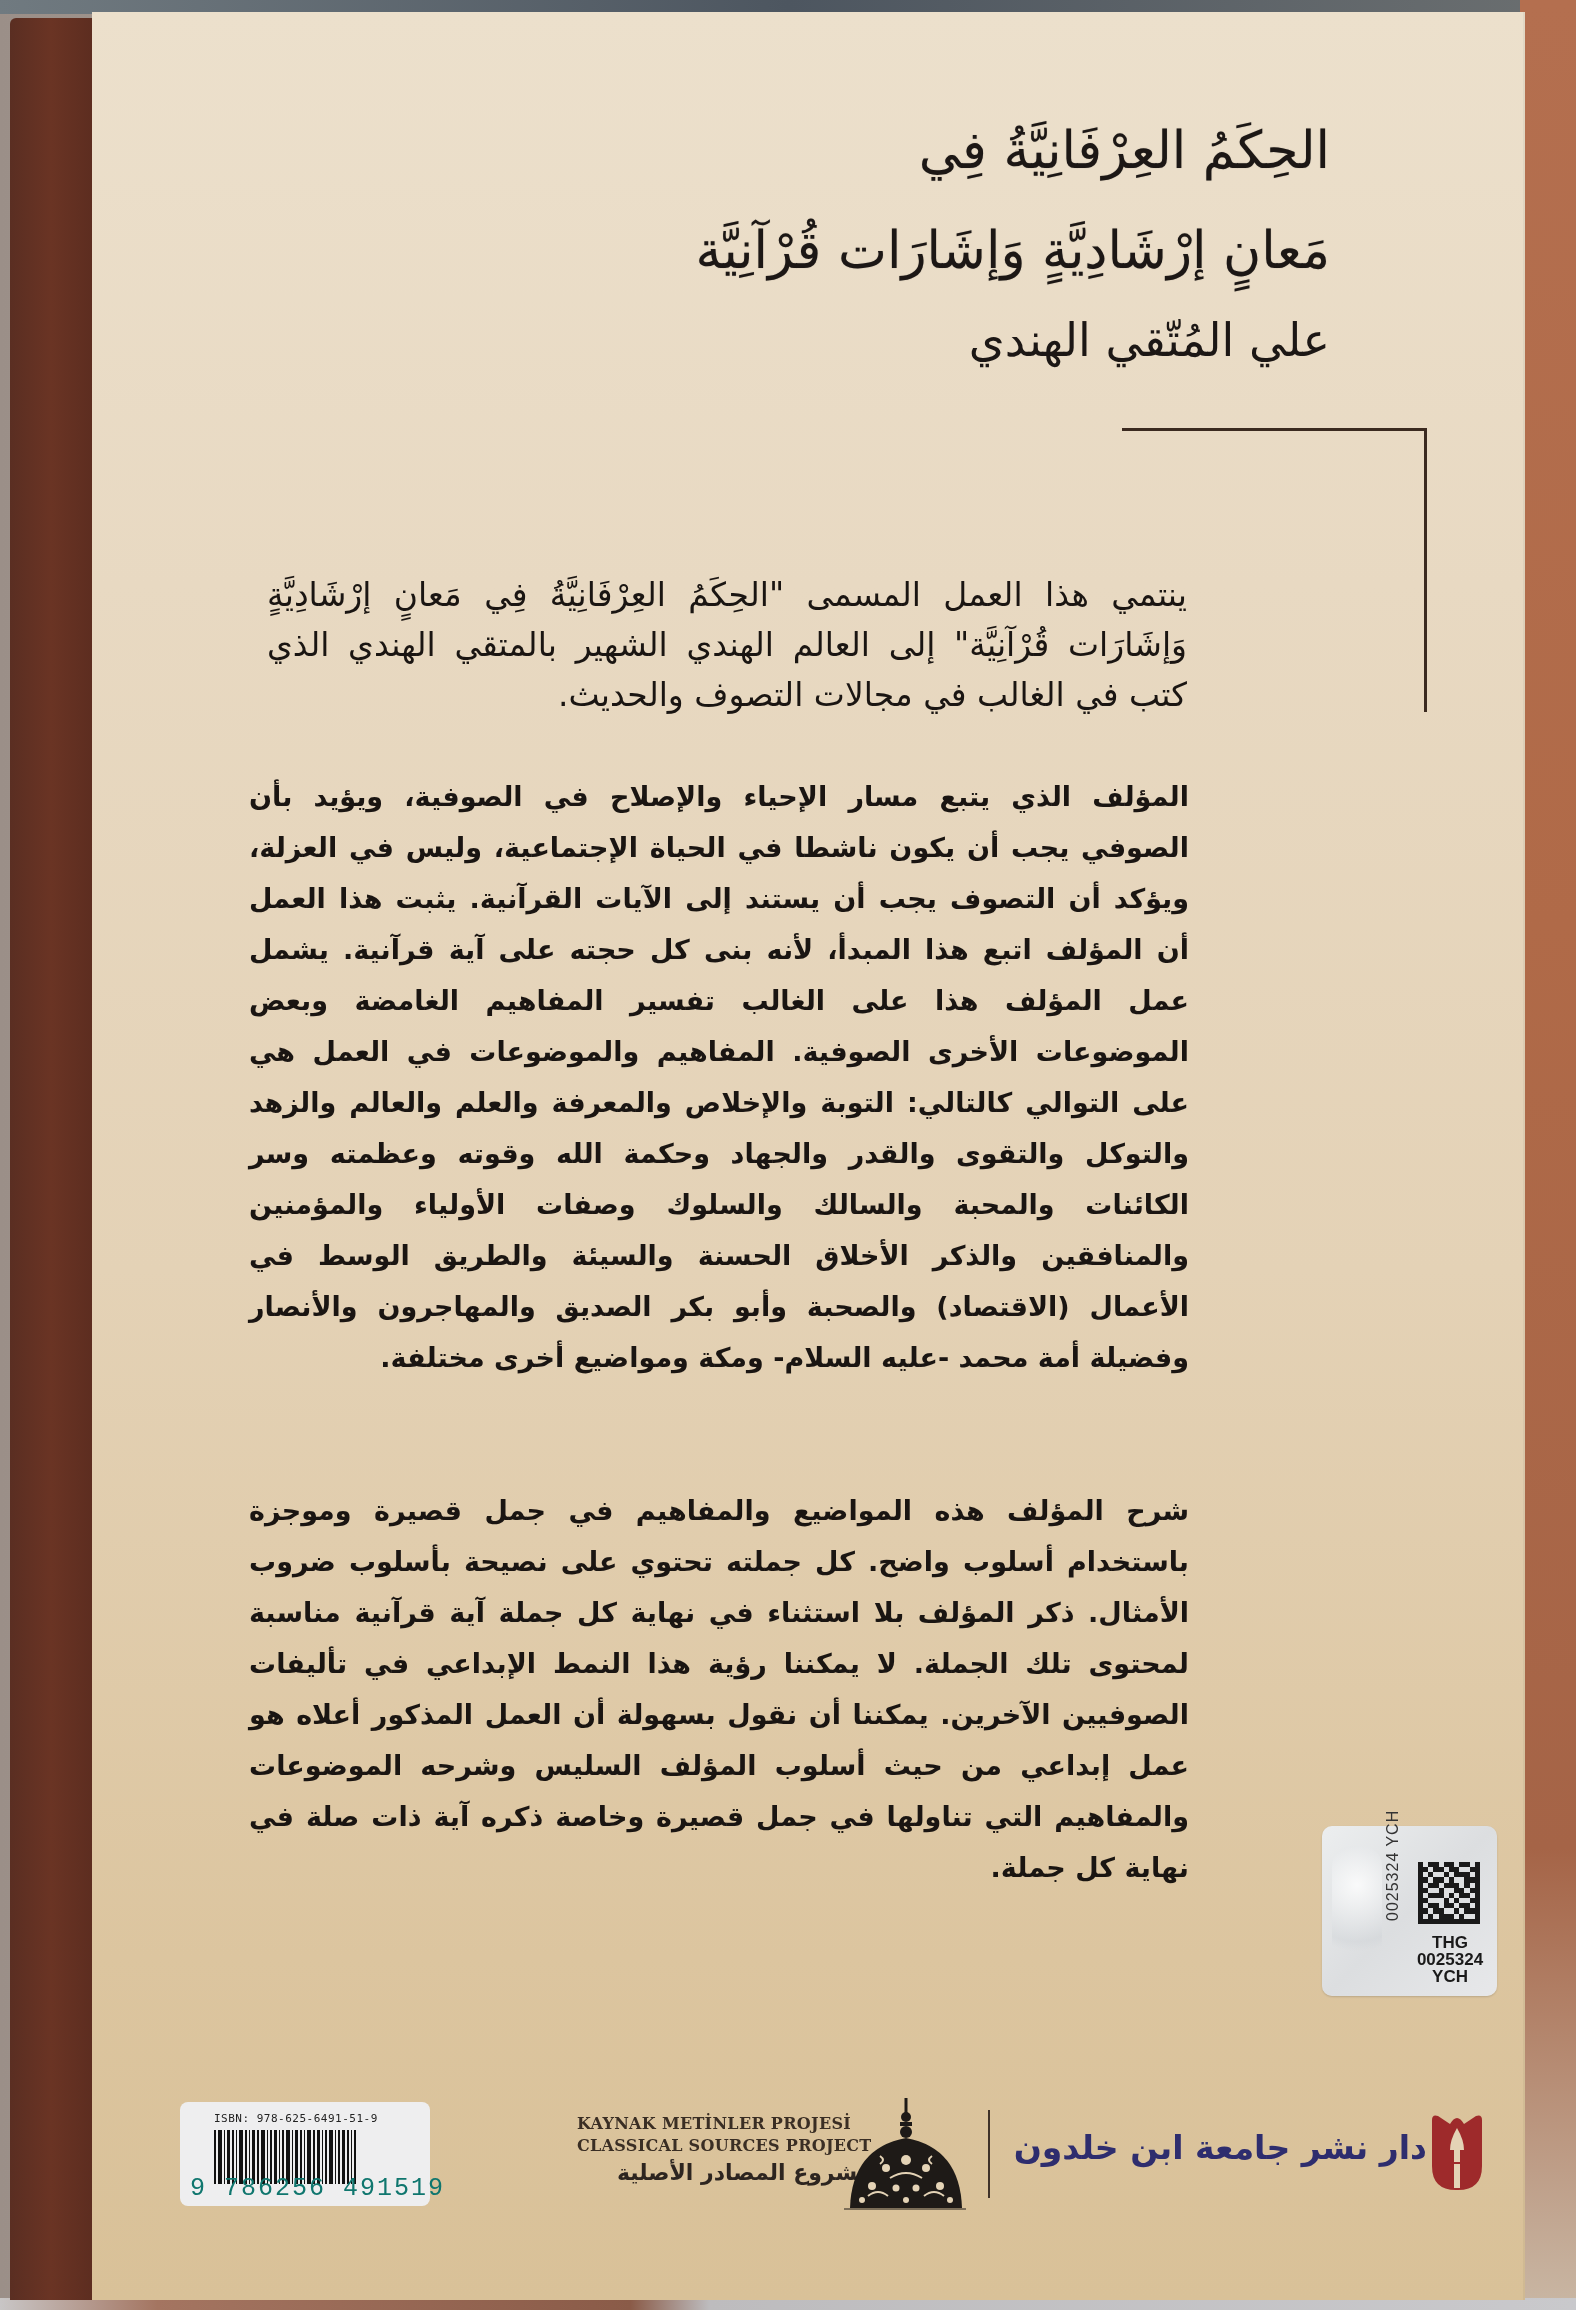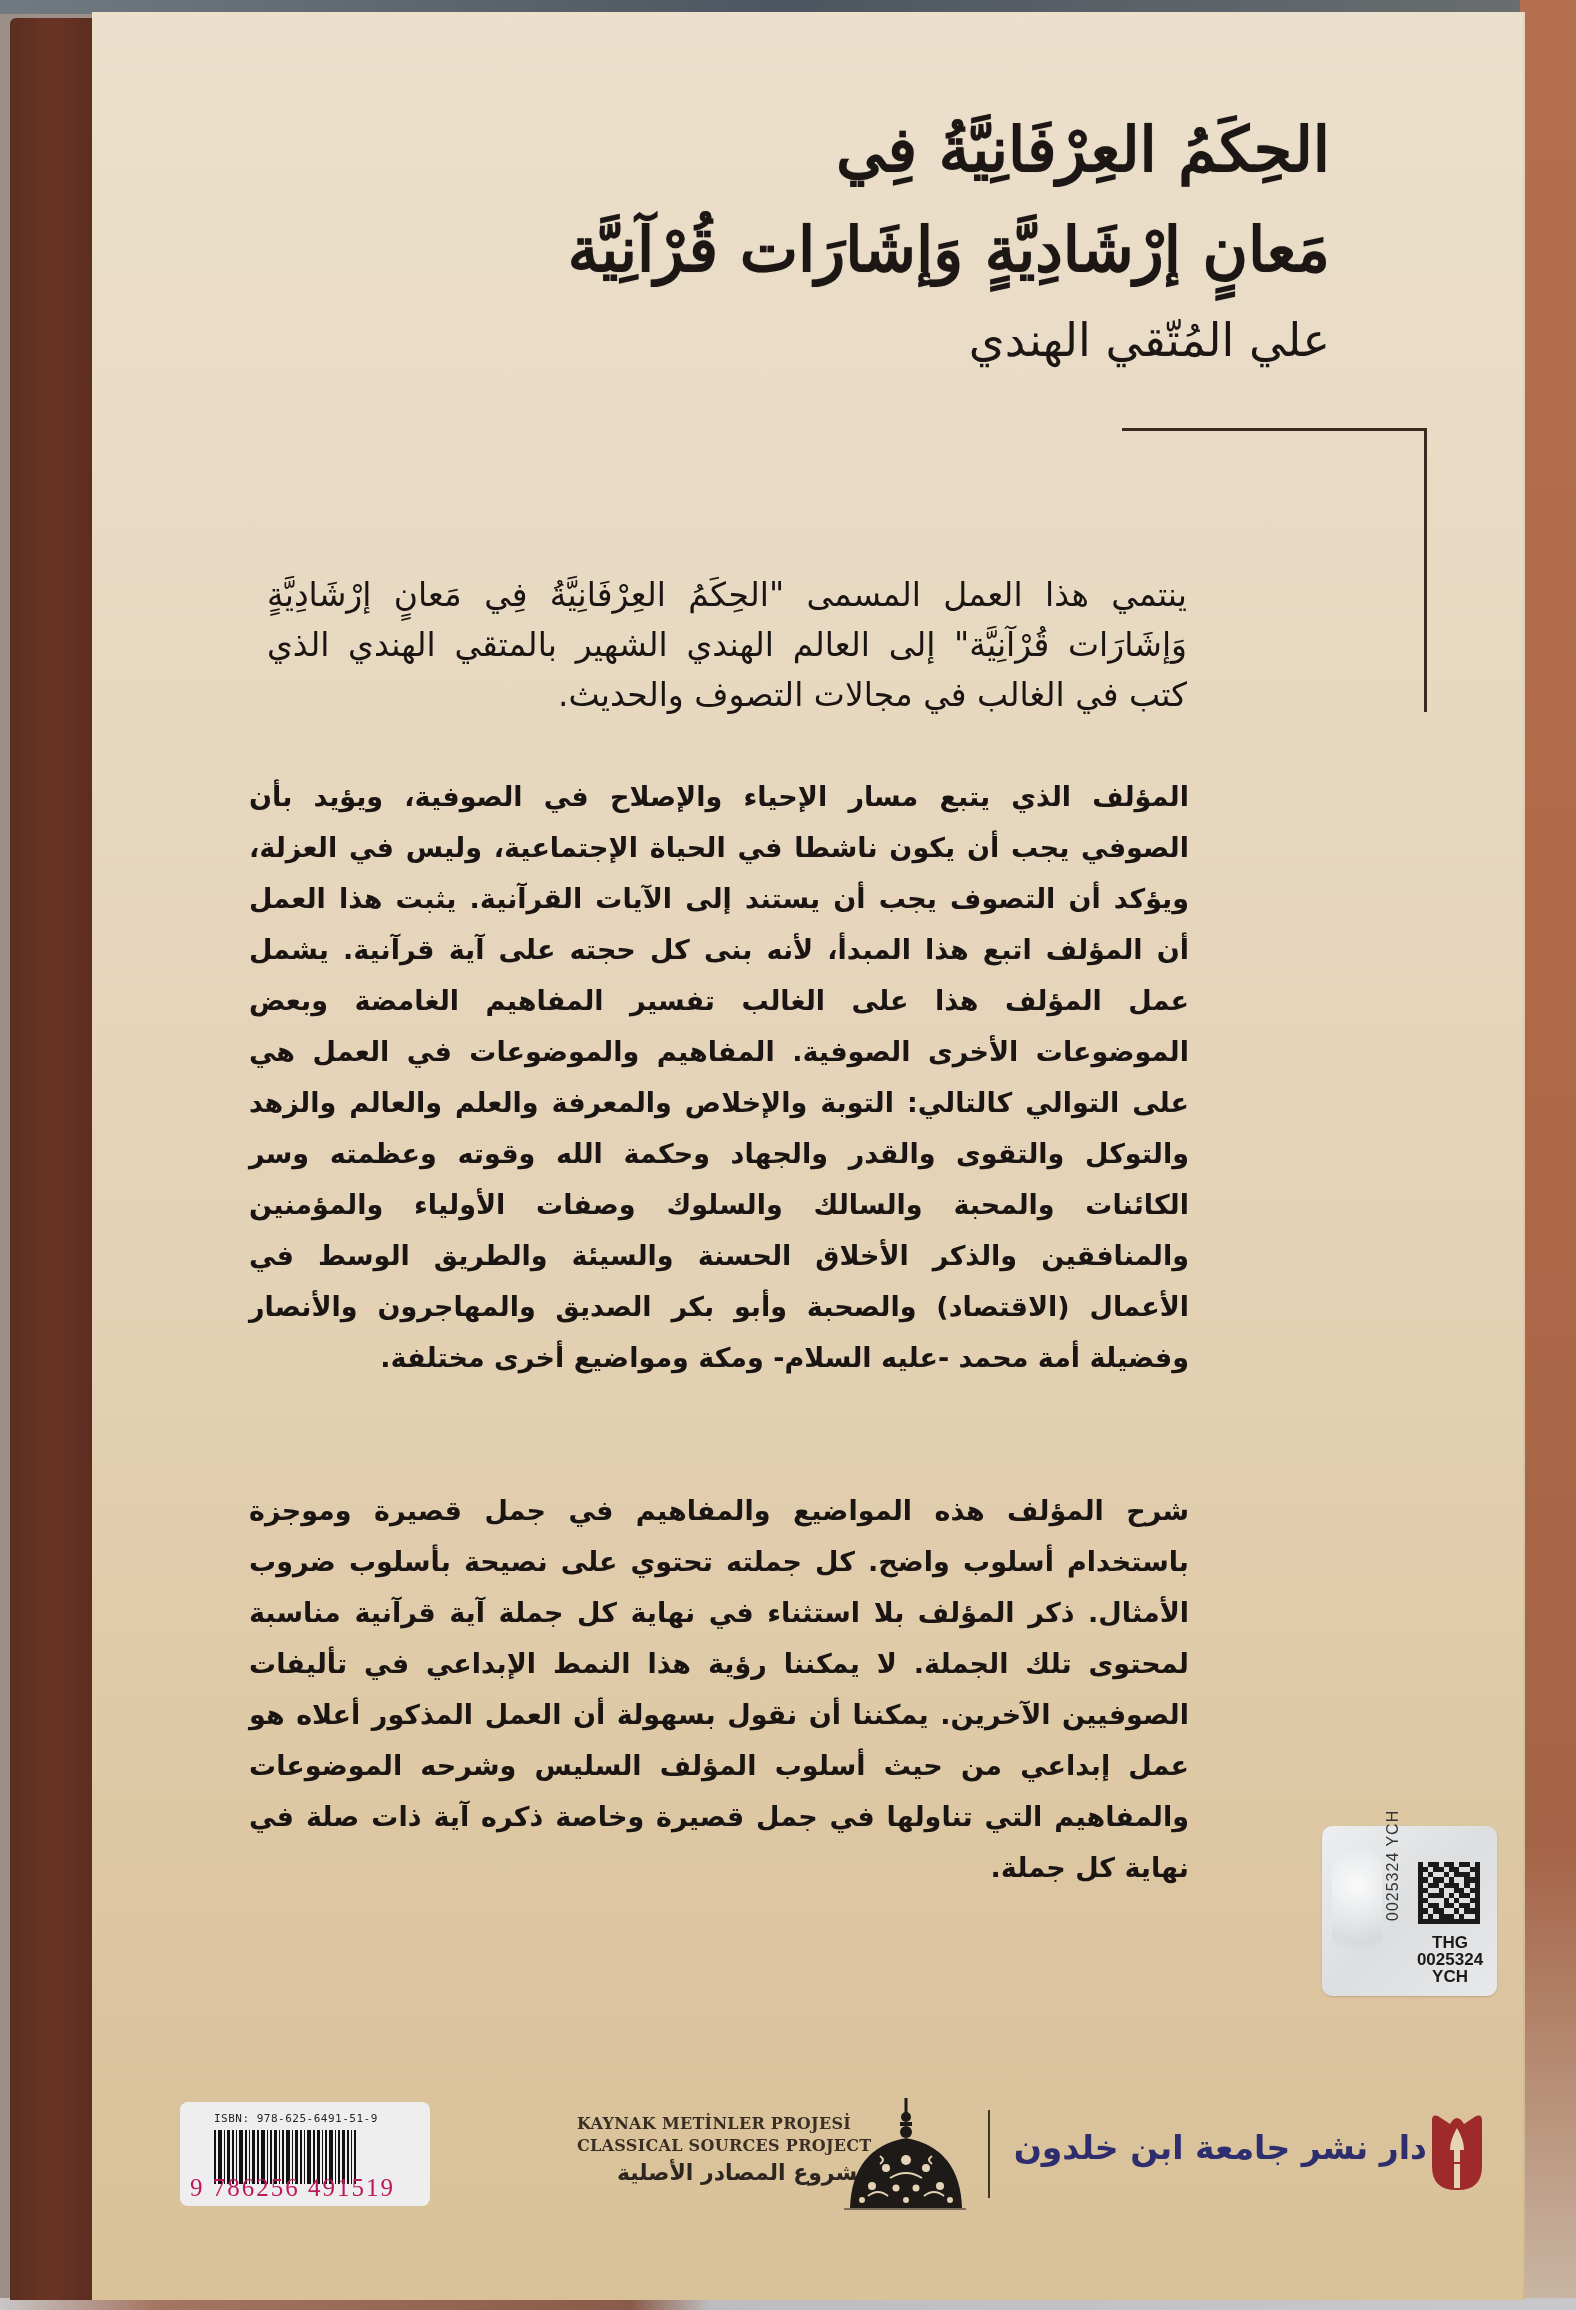--- a/index.html
+++ b/index.html
@@ -54,23 +54,23 @@
     .title-block {
       position: absolute;
       right: 195px;
       top: 88px;
       text-align: right;
       direction: rtl;
       color: #1c1715;
     }
     .title-line {
       font-family: "DejaVu Serif", serif;
-      font-size: 62px;
+      font-size: 52px;
       line-height: 100px;
-      font-weight: bold;
+      font-weight: normal;
       white-space: nowrap;
       text-shadow: 0 0 1px rgba(0,0,0,0.3);
     }
     .author {
       font-family: "DejaVu Serif", serif;
       font-size: 46px;
       line-height: 80px;
       white-space: nowrap;
     }
     .bracket-top {
@@ -181,23 +181,23 @@
       align-items: stretch;
     }
     .barcode i {
       display: block;
       background: #111;
       margin-right: 2px;
     }
     .barcode-digits {
       position: absolute;
       left: 10px; top: 72px;
-      font-family: Liberation Serif, serif;
+      font-family: Liberation Mono, monospace;
       font-size: 25px;
-      color: #be185d;
+      color: #0f766e;
       letter-spacing: 2px;
       white-space: nowrap;
     }
 
     .project-text {
       position: absolute;
       left: 545px; top: 2113px;
       text-align: left;
       color: #3a2e24;
     }

